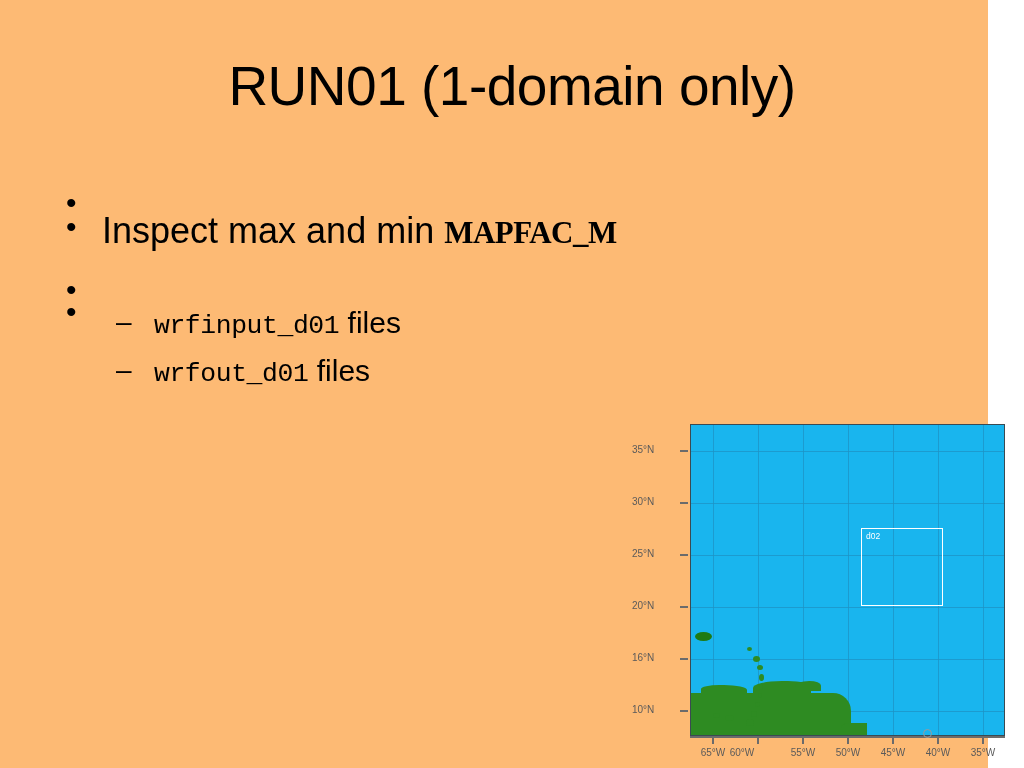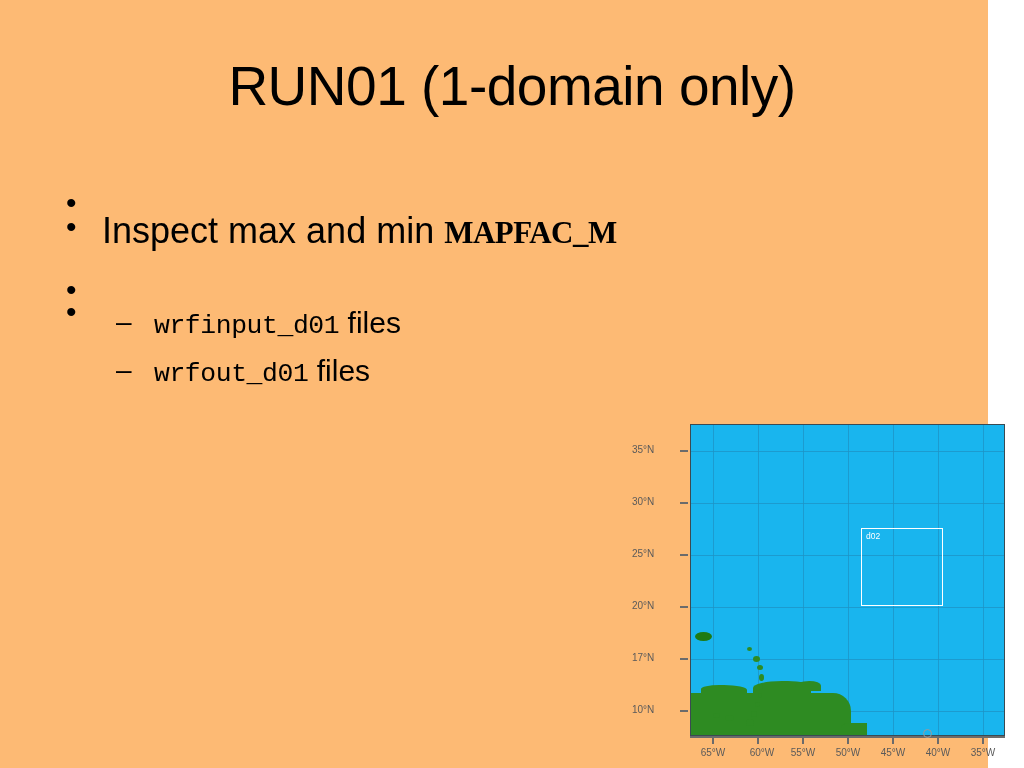--- a/index.html
+++ b/index.html
@@ -306,30 +306,30 @@
     <div class="ytick-mark" style="left:32px; top:119px"></div>
     <div class="ytick-text" style="left:-16px; top:113px">30°N</div>
 
     <div class="ytick-mark" style="left:32px; top:171px"></div>
     <div class="ytick-text" style="left:-16px; top:165px">25°N</div>
 
     <div class="ytick-mark" style="left:32px; top:223px"></div>
     <div class="ytick-text" style="left:-16px; top:217px">20°N</div>
 
     <div class="ytick-mark" style="left:32px; top:275px"></div>
-    <div class="ytick-text" style="left:-16px; top:269px">17°N</div>
+    <div class="ytick-text" style="left:-16px; top:269px">16°N</div>
 
     <div class="ytick-mark" style="left:32px; top:327px"></div>
     <div class="ytick-text" style="left:-16px; top:321px">10°N</div>
 
     <div class="xtick-mark" style="left:64px;  top:353px"></div>
     <div class="xtick-text" style="left:43px;  top:364px">65°W</div>
 
     <div class="xtick-mark" style="left:109px; top:353px"></div>
-    <div class="xtick-text" style="left:92px;  top:364px">60°W</div>
+    <div class="xtick-text" style="left:72px;  top:364px">60°W</div>
 
     <div class="xtick-mark" style="left:154px; top:353px"></div>
     <div class="xtick-text" style="left:133px; top:364px">55°W</div>
 
     <div class="xtick-mark" style="left:199px; top:353px"></div>
     <div class="xtick-text" style="left:178px; top:364px">50°W</div>
 
     <div class="xtick-mark" style="left:244px; top:353px"></div>
     <div class="xtick-text" style="left:223px; top:364px">45°W</div>
 

